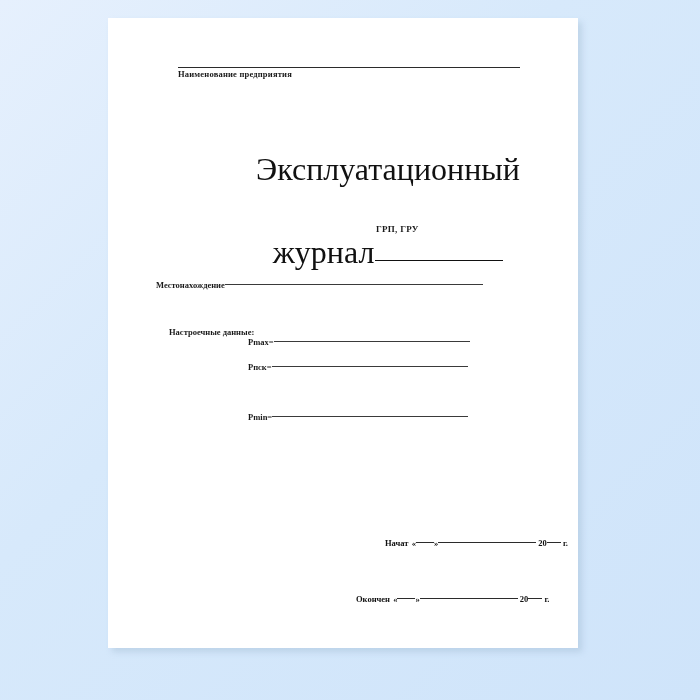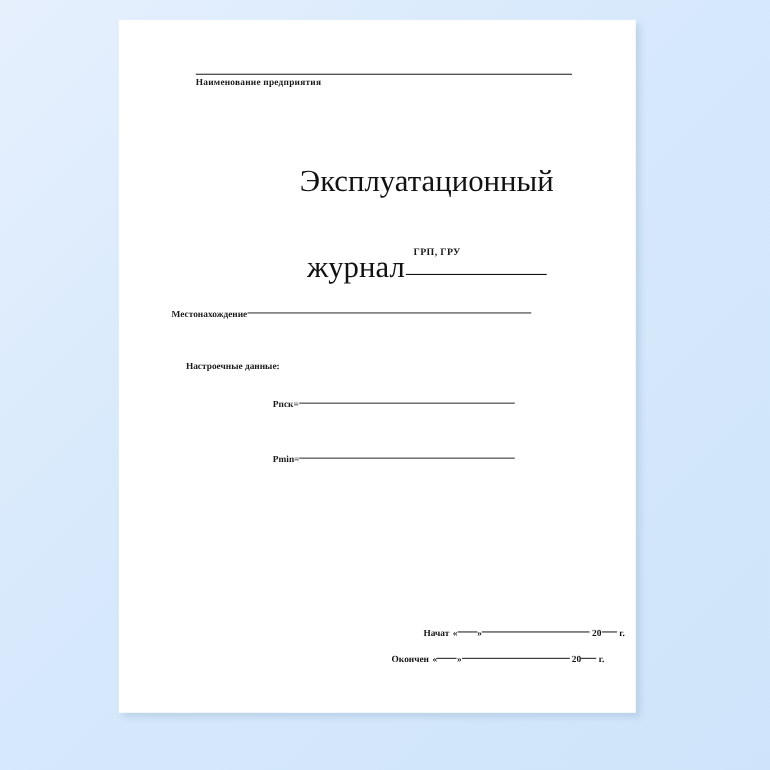--- a/index.html
+++ b/index.html
@@ -62,21 +62,21 @@
     color: #1a1a1a;
   }
 
   
   .title {
     position: absolute;
     left: 0;
     top: 128px;
     width: 560px;
     text-align: center;
-    font-size: 28px;
+    font-size: 32px;
     color: #111;
     line-height: 1.45;
   }
   .title .l1 { display: block; }
   .title .l2 {
     display: block;
     white-space: nowrap;
     margin-top: 37px;
   }
   .title .blank {
@@ -166,21 +166,21 @@
     width: 98px;
     vertical-align: 3px;
   }
   .footer-row .rule-xs {
     display: inline-block;
     border-bottom: 1px solid #2b2b2b;
     height: 1px;
     width: 14px;
     vertical-align: 3px;
   }
-  .fr-1 { left: 248px; top: 552px; padding-left: 29px; }
+  .fr-1 { left: 248px; top: 520px; padding-left: 29px; }
   .fr-2 { left: 248px; top: 576px; }
 </style>
 </head>
 <body>
 
 <div class="bg-wrap">
   <div class="page-shadow"></div>
 
   <div class="page">
 
@@ -197,20 +197,23 @@
 
     <div class="field f-location">
       <span class="lbl">Местонахождение</span><span class="rule"></span>
     </div>
 
 
     <div class="field f-settings">
       <span class="lbl">Настроечные данные:</span>
     </div>
 
+    <div class="p-row p1">
+      <span>Рmax=</span><span class="rule"></span>
+    </div>
     <div class="p-row p2">
       <span>Рпск=</span><span class="rule"></span>
     </div>
     <div class="p-row p4">
       <span>Рmin=</span><span class="rule"></span>
     </div>
 
     <div class="footer-row fr-1">
       <span class="lbl">Начат</span>
       <span>«</span><span class="rule-sm"></span><span>»</span><span class="rule-md"></span>

